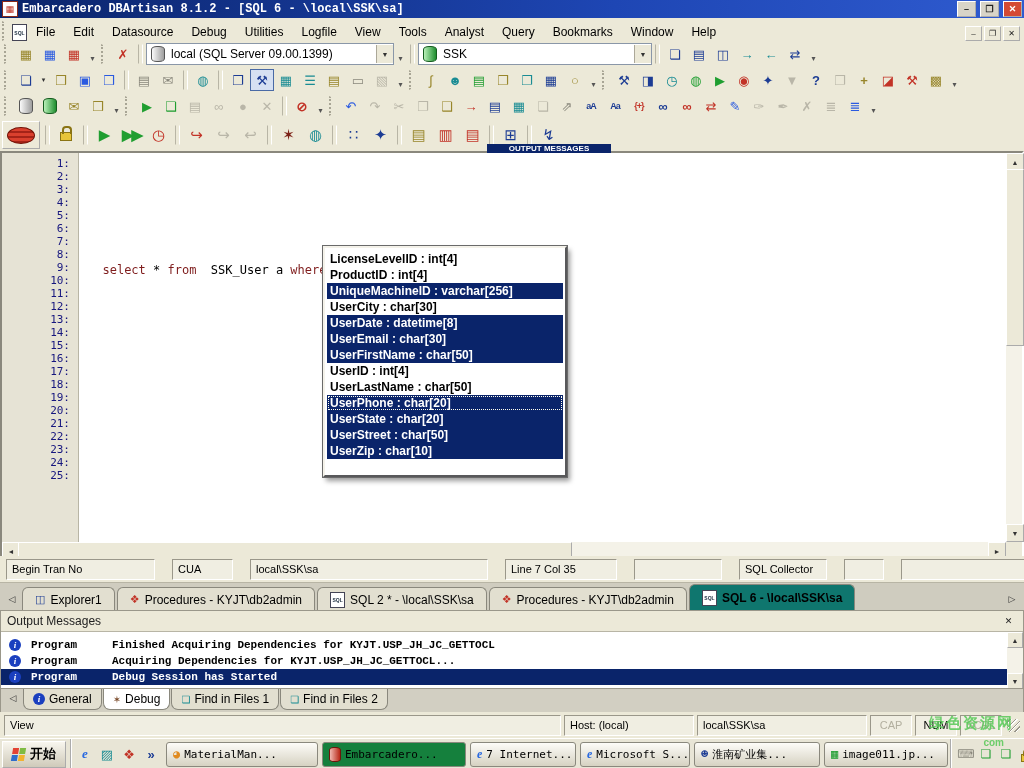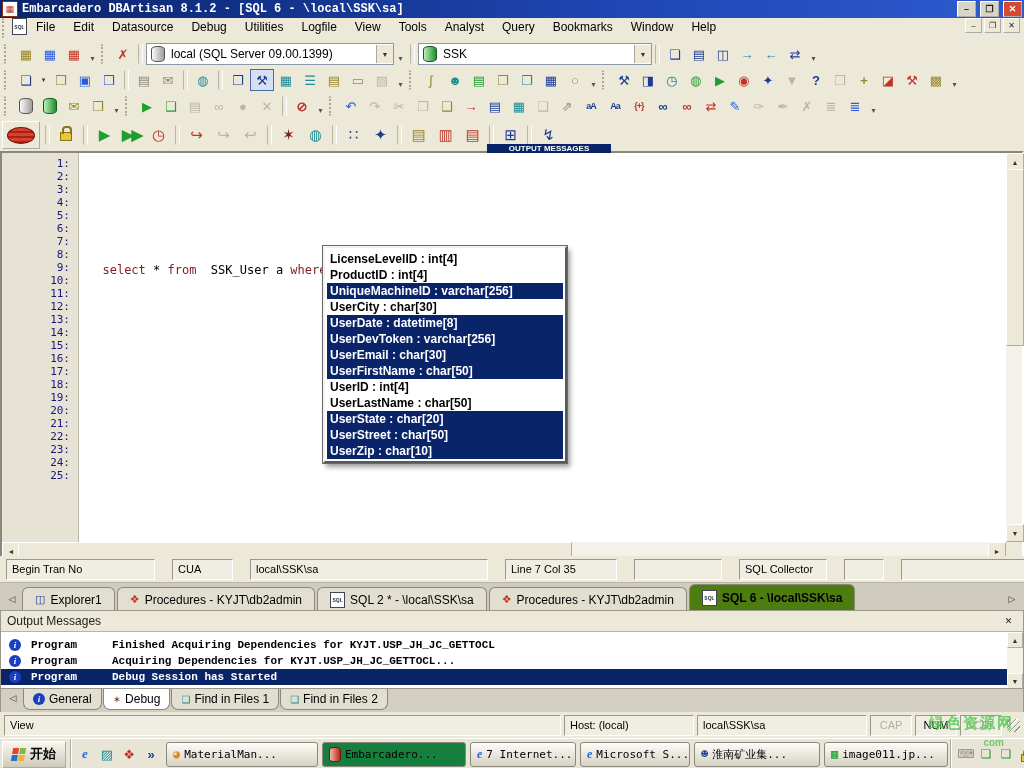--- a/index.html
+++ b/index.html
@@ -9,21 +9,21 @@
   #titlebar{top:0;height:18px;background:linear-gradient(90deg,#0a246a,#1e46b4 60%,#2f5bd0);
     display:flex;align-items:center;gap:4px;padding:0 2px}
   #titlebar .apptitle{flex:1;color:#fff;font:bold 12px "Liberation Mono",monospace;
     white-space:nowrap;overflow:hidden}
   .wbtn{width:17px;height:14px;display:flex;align-items:center;justify-content:center;
     background:#d8d4c8;border:1px outset #fff;font-size:9px;font-weight:bold;color:#222}
   .wbtn.close{background:#d44a33;color:#fff}
   .appicon{width:14px;height:14px;background:#fff;border:1px solid #8a2a1a;color:#c03020;
     display:flex;align-items:center;justify-content:center;font-size:9px}
   
-  #menubar{top:18px;height:23px;background:#ece9d8;display:flex;align-items:flex-start;border-bottom:1px solid #dcd8c8}
+  #menubar{top:18px;height:23px;background:#ece9d8;display:flex;align-items:flex-end;border-bottom:1px solid #dcd8c8}
   .menuitem{padding:2px 9px;white-space:nowrap}
   .mdibtns{margin-left:auto;display:flex;gap:2px;padding-right:4px}
   .mdibtn{width:15px;height:13px;display:flex;align-items:center;justify-content:center;
     background:#ece9d8;border:1px outset #fff;font-size:8px;color:#222}
   .sqldoc{width:13px;height:15px;background:#fff;border:1px solid #445;color:#234;
     display:flex;align-items:center;justify-content:center;font-size:5px;font-weight:bold;flex:none}
   
   .tbrow{background:#ece9d8;display:flex;align-items:center;padding-left:2px;border-bottom:1px solid #e2dfcf}
   #tb2{top:41px;height:26px}#tb3{top:67px;height:26px}#tb4{top:93px;height:26px}#tb5{top:119px;height:32px}
   .tbi{width:22px;height:20px;flex:none;display:flex;align-items:center;justify-content:center;
@@ -73,36 +73,36 @@
   .sbtn{position:absolute;width:16px;height:16px;background:#ece9d8;border:1px outset #fff;
     display:flex;align-items:center;justify-content:center;font-size:7px;color:#333}
   .vscroll{position:absolute;right:0;top:0;bottom:16px;width:16px;background:#f4f2e8}
   .vthumb{position:absolute;left:0;top:16px;width:16px;height:45%;background:#ece9d8;border:1px outset #fff}
   .hscroll{position:absolute;left:0;right:16px;bottom:0;height:16px;background:#f4f2e8}
   .hthumb{position:absolute;top:0;left:16px;width:55%;height:16px;background:#ece9d8;border:1px outset #fff}
   .corner{position:absolute;right:0;bottom:0;width:16px;height:16px;background:#ece9d8}
   
   #acpopup{position:absolute;left:323px;top:246px;width:236px;background:#fff;z-index:20;
     border:2px solid;border-color:#f4f2ea #58585a #58585a #f4f2ea;outline:1px solid #6a6a6a;
-    box-shadow:3px 4px 5px rgba(0,0,0,.4);padding:3px 2px 2px 2px}
+    box-shadow:3px 4px 5px rgba(0,0,0,.4);padding:3px 2px 16px 2px}
   .acitem{height:16px;line-height:16px;padding-left:3px;font-weight:bold;font-size:12px;white-space:nowrap}
   .acitem.sel{background:#0a246a;color:#fff}
   .acitem.focus{outline:1px dotted #ffe;outline-offset:-2px}
   
   #status1{top:556px;height:26px;background:#ece9d8;display:flex;align-items:center;padding-left:6px}
   .scell{height:19px;border:1px solid;border-color:#9a978a #fff #fff #9a978a;background:#f0eee2;
     margin-right:17px;padding:0 5px;font-size:11px;display:flex;align-items:center;
     white-space:nowrap;overflow:hidden;flex:none}
   
   #doctabs{top:582px;height:28px;background:#cfccbf;display:flex;align-items:flex-end;padding:0 2px;border-top:1px solid #b8b5a5}
   .tarrow{width:16px;height:18px;margin:0 2px 3px 2px;display:flex;align-items:center;justify-content:center;font-size:9px;color:#333}
   .dtab{height:23px;display:flex;align-items:center;gap:5px;padding:0 12px;margin-right:2px;
     border:1px solid #8a887d;border-bottom:none;border-radius:6px 6px 0 0;background:#e2dfd0;
     font-size:12px;white-space:nowrap;overflow:hidden}
-  .dtab.active{background:#4d7c0f;font-weight:bold;height:26px}
+  .dtab.active{background:#0f766e;font-weight:bold;height:26px}
   .dticon{font-size:11px;flex:none;display:flex;align-items:center;justify-content:center}
   .dticon.sqldoci{width:13px;height:14px;background:#fff;border:1px solid #445;color:#234;font-size:5px;font-weight:bold}
   .spacer{flex:1}
   
   #output{top:610px;height:102px;background:#fff;border:1px solid #9a978a}
   #outhead{height:20px;background:#ece9d8;border-bottom:1px solid #b8b5a5;display:flex;align-items:center;padding:0 6px;font-size:12px;color:#222}
   #outclose{margin-left:auto;width:15px;height:14px;display:flex;align-items:center;justify-content:center;
     font-size:9px;border:1px solid transparent}
   #outlist{position:absolute;left:0;right:16px;top:21px;height:57px;background:#fff;padding-top:5px;overflow:hidden}
   .omsg{display:flex;align-items:center;height:16px;font:bold 11px "Liberation Mono",monospace;white-space:nowrap}
@@ -405,25 +405,25 @@
   <div class="corner"></div>
 </div>
 
 <div id="acpopup">
 
 <div class="acitem">LicenseLevelID : int[4]</div>
     <div class="acitem">ProductID : int[4]</div>
     <div class="acitem sel">UniqueMachineID : varchar[256]</div>
     <div class="acitem">UserCity : char[30]</div>
     <div class="acitem sel">UserDate : datetime[8]</div>
-    <div class="acitem sel">UserDevToken : varchar[256]</div>
     <div class="acitem sel">UserEmail : char[30]</div>
     <div class="acitem sel">UserFirstName : char[50]</div>
     <div class="acitem">UserID : int[4]</div>
     <div class="acitem">UserLastName : char[50]</div>
+    <div class="acitem sel focus">UserPhone : char[20]</div>
     <div class="acitem sel">UserState : char[20]</div>
     <div class="acitem sel">UserStreet : char[50]</div>
     <div class="acitem sel">UserZip : char[10]</div>
   </div>
 
 <div class="band" id="status1">
 
 <span class="scell" style="width: 137px;">Begin Tran No</span>
     <span class="scell" style="width: 49px;">CUA</span>
     <span class="scell" style="width: 226px;">local\SSK\sa</span>

